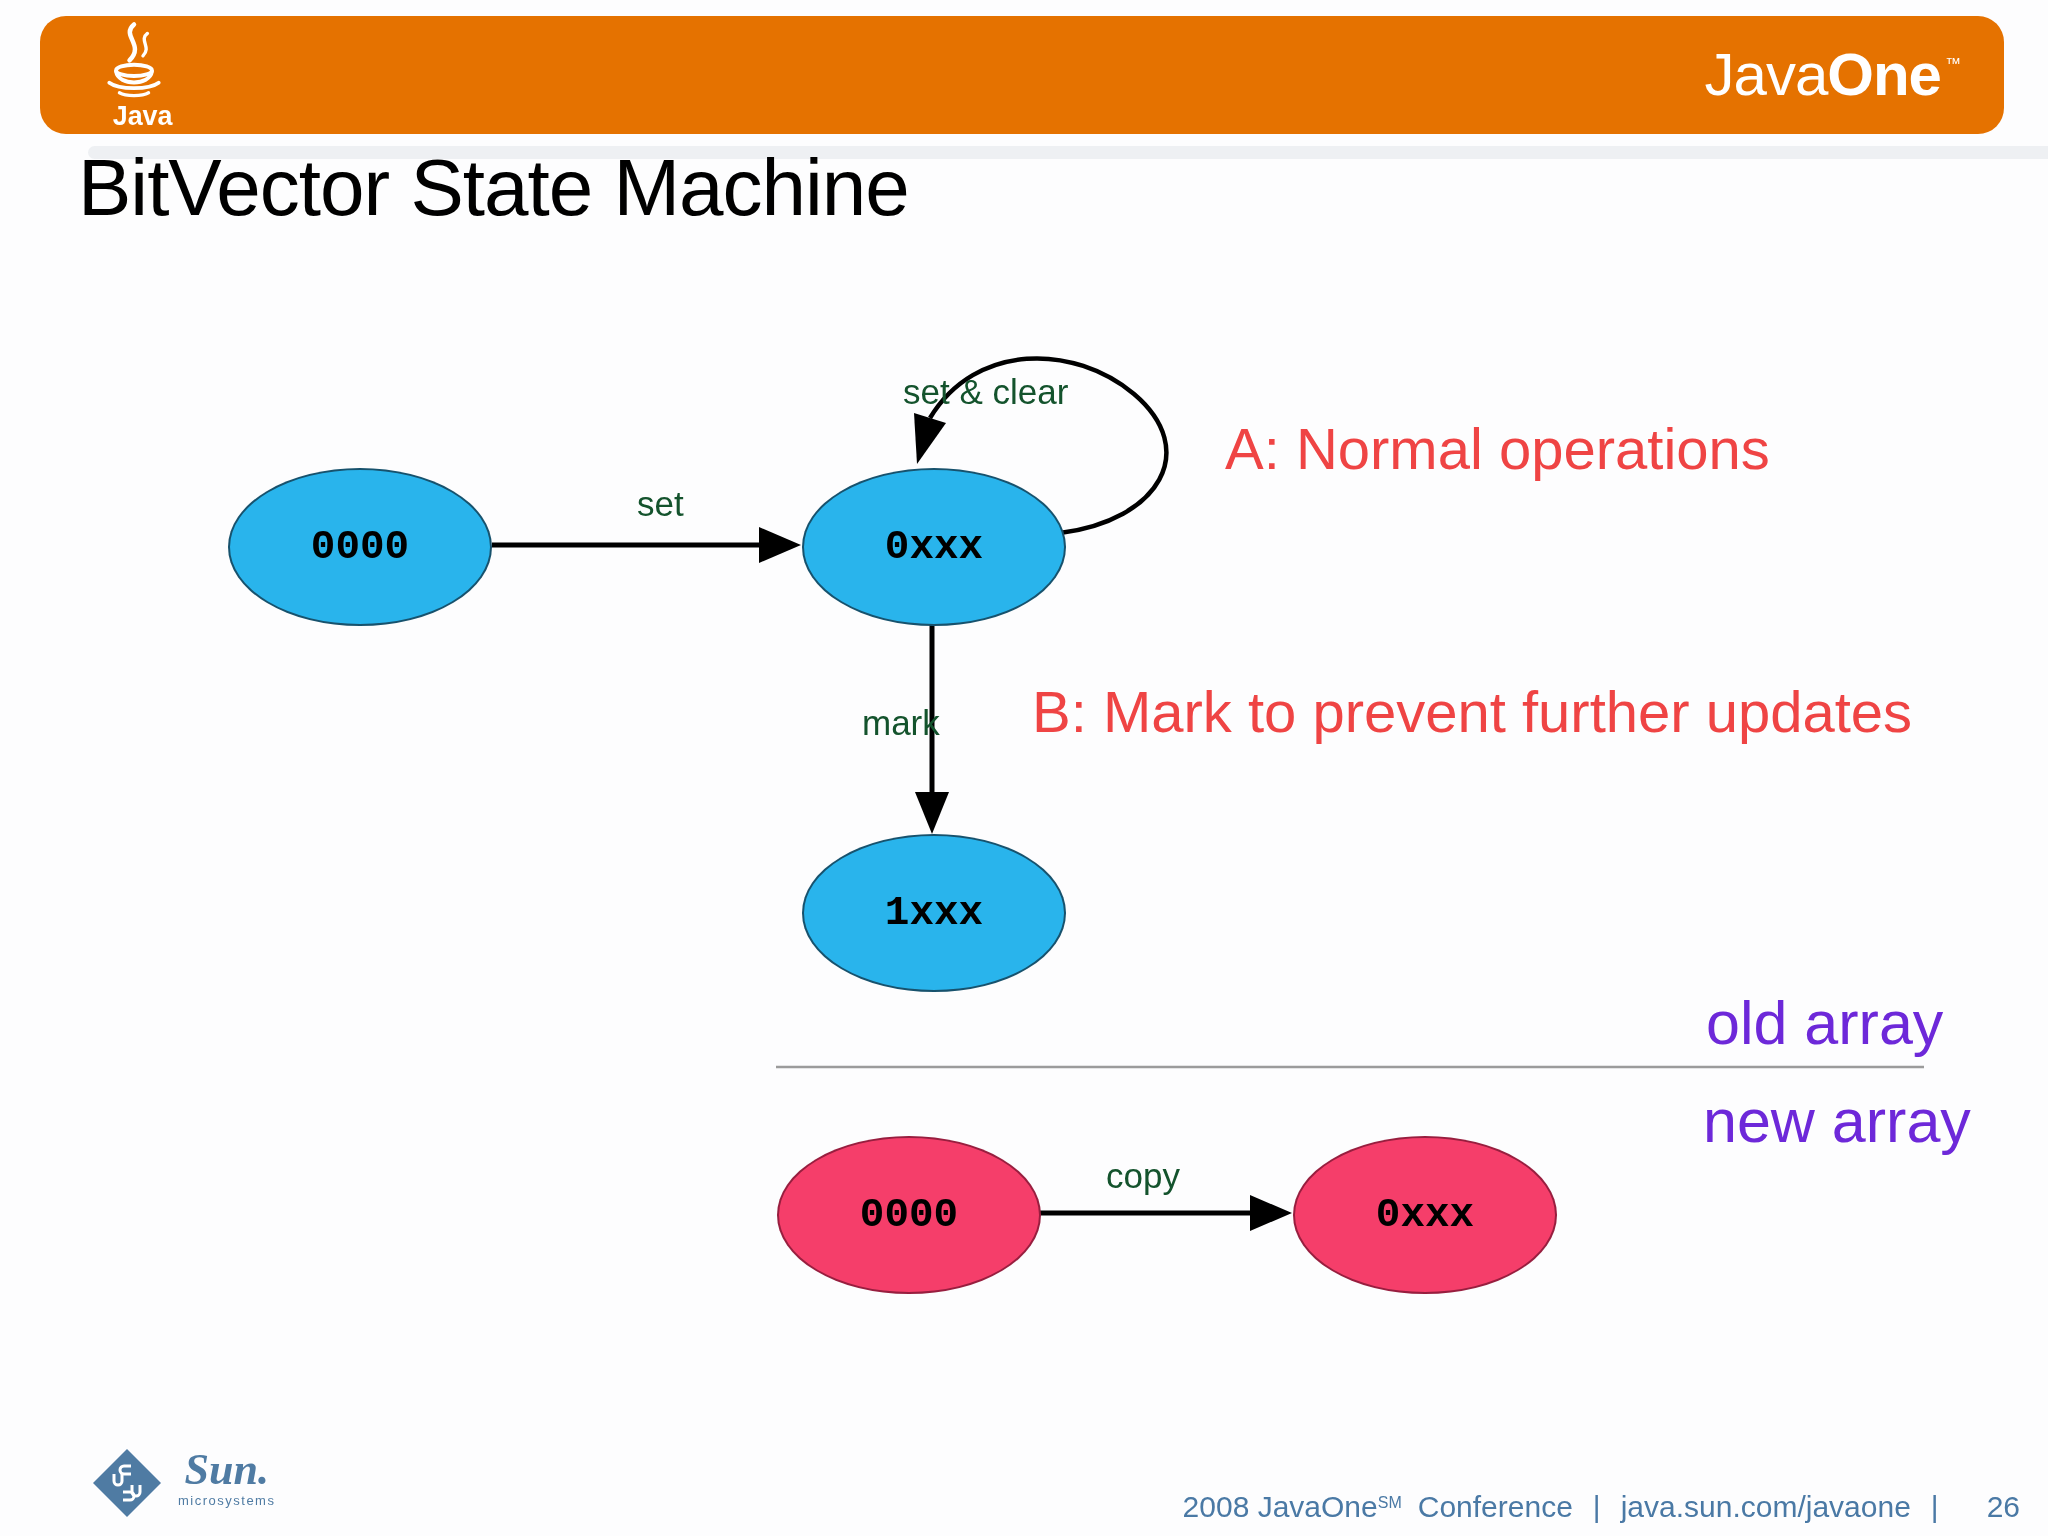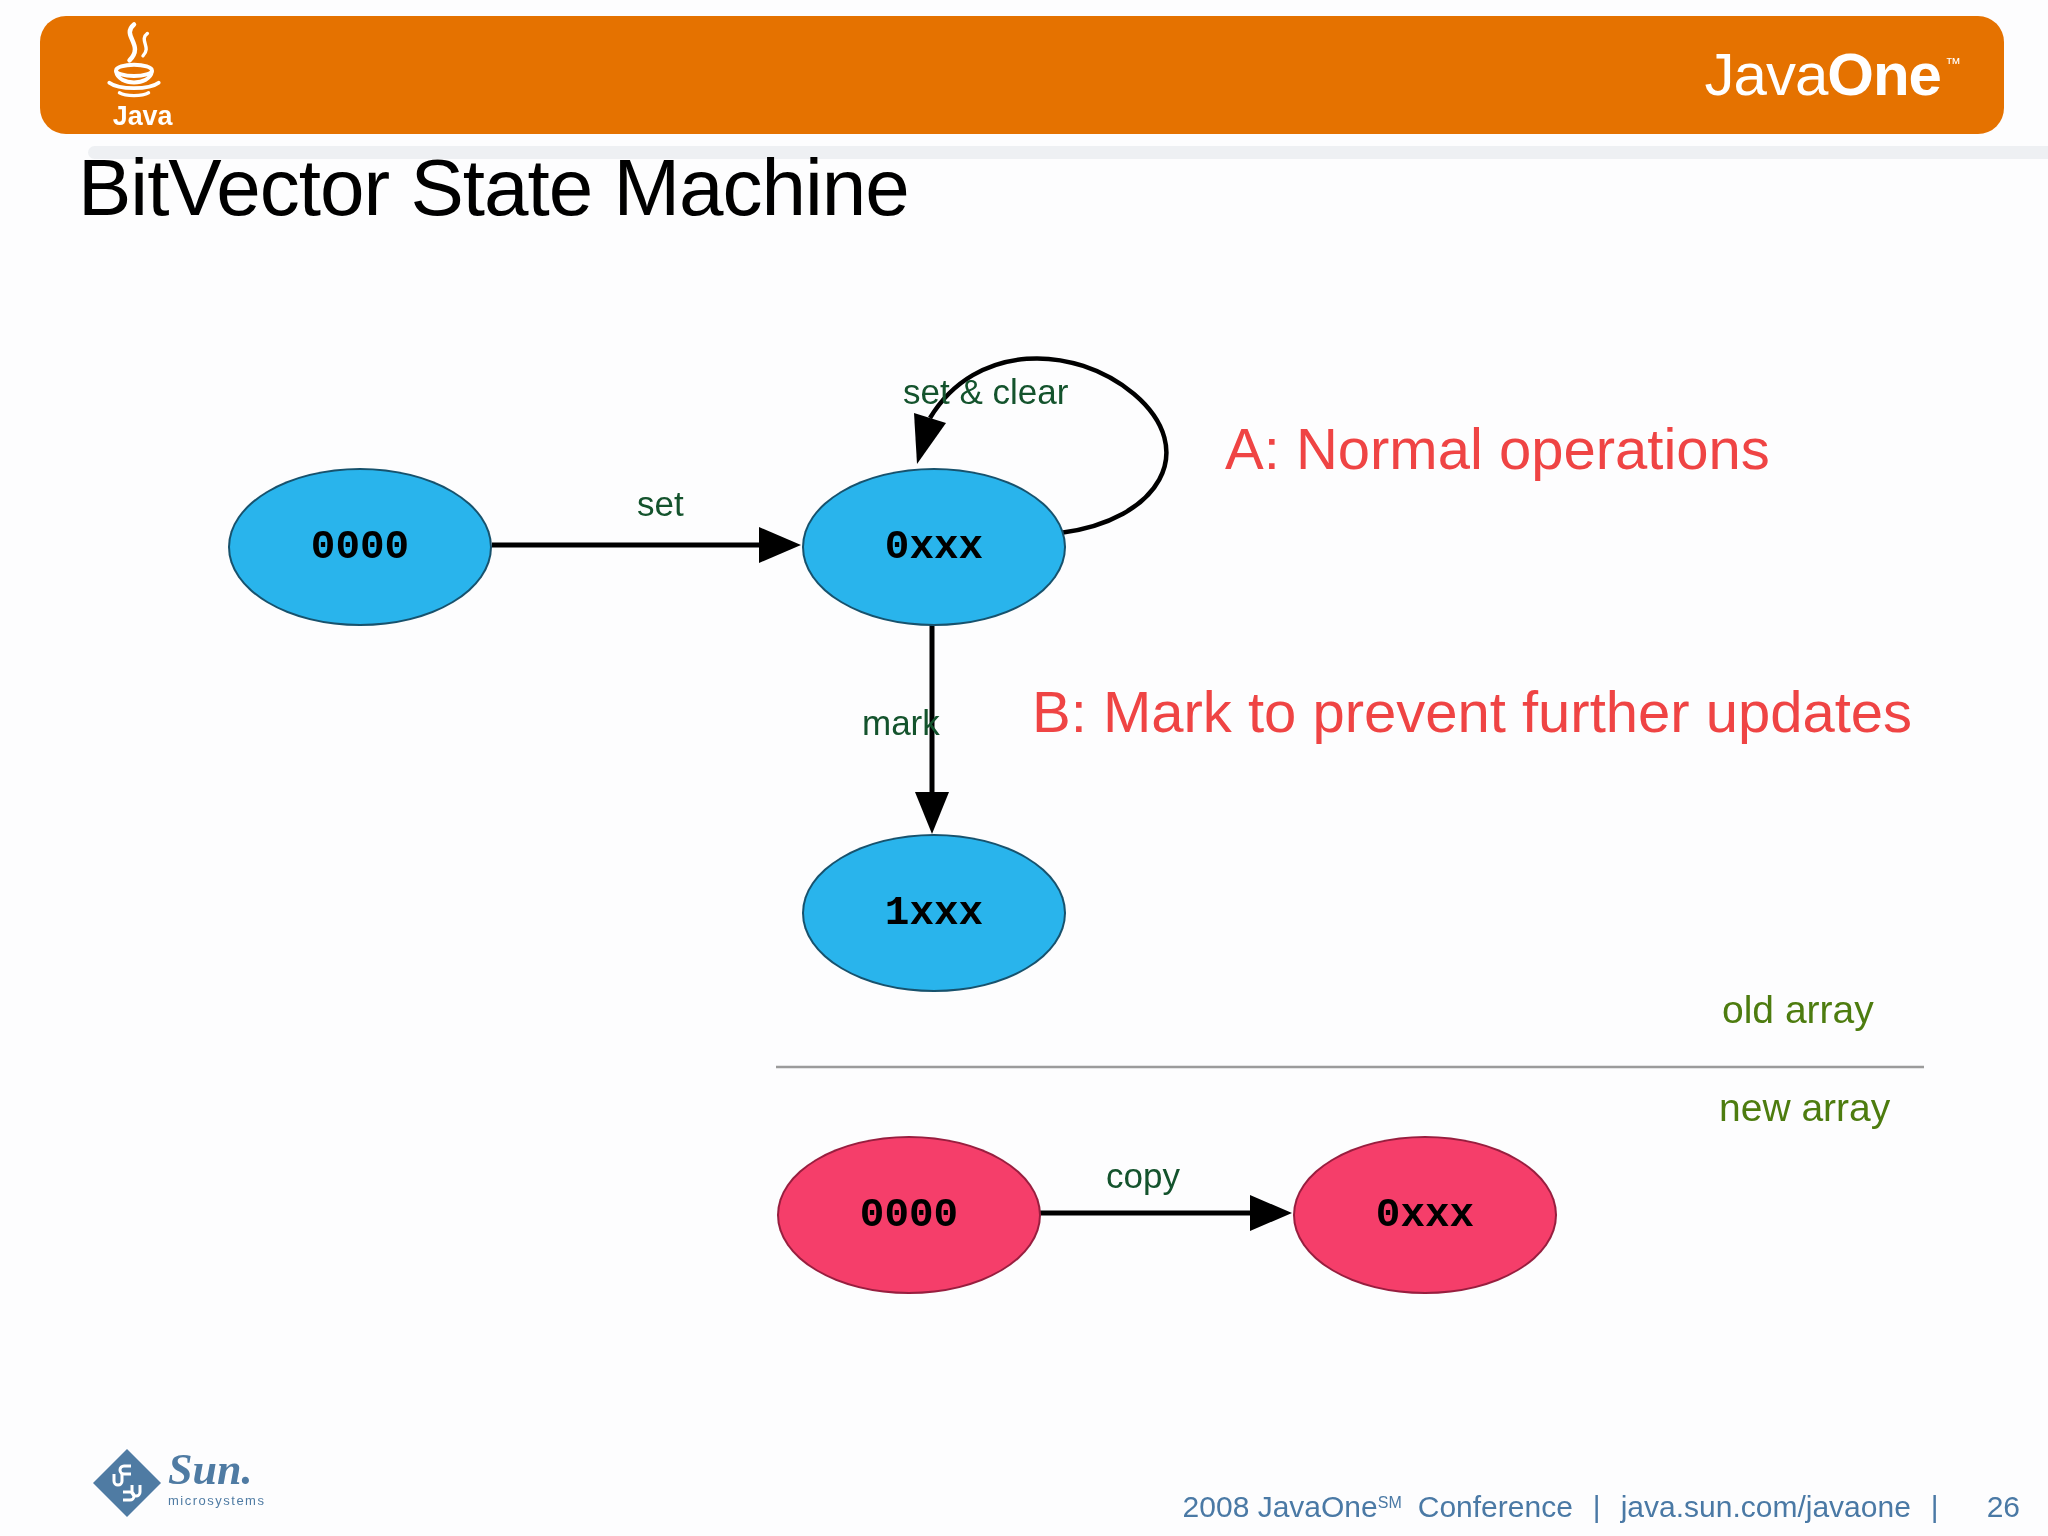--- a/index.html
+++ b/index.html
@@ -35,24 +35,24 @@
   .node{
     position:absolute;width:260px;height:154px;border-radius:50%;
     display:flex;align-items:center;justify-content:center;
     font-family:"Liberation Mono", monospace;font-weight:700;font-size:41px;
   }
   .node.blue{background:#29b4ec;border:2px solid rgba(15,40,55,.7);}
   .node.pink{background:#f53e6a;border:2px solid rgba(90,10,35,.6);}
   .edge-label{position:absolute;font-size:35px;color:#14532d;white-space:nowrap;}
   .annotation{position:absolute;font-size:58px;color:#ef4444;white-space:nowrap;}
   .annotation.bold{font-weight:700;}
-  .region-label{position:absolute;font-size:39px;color:#4d7c0f;white-space:nowrap;margin-left:16px;}
+  .region-label{position:absolute;font-size:61px;color:#6d28d9;white-space:nowrap;}
   
   .sun-logo{position:absolute;left:92px;top:1448px;display:flex;align-items:flex-start;}
-  .sun-text{margin-left:6px;color:#4f7ba3;line-height:1;}
+  .sun-text{margin-left:16px;color:#4f7ba3;line-height:1;text-align:center;}
   .sun-word{font-family:"Liberation Serif", serif;font-style:italic;font-weight:700;font-size:44px;}
   .sun-sub{font-size:13px;letter-spacing:1.5px;margin-top:2px;}
   .footer-text{
     position:absolute;right:28px;top:1490px;display:flex;align-items:baseline;
     color:#4a79a5;font-size:30px;white-space:pre;
   }
   .footer-text sup{font-size:16px;transform:translateY(-9px);}
   .f-mid{margin-left:16px;}
   .f-sep{margin:0 20px;}
   .f-page{margin-left:28px;}

